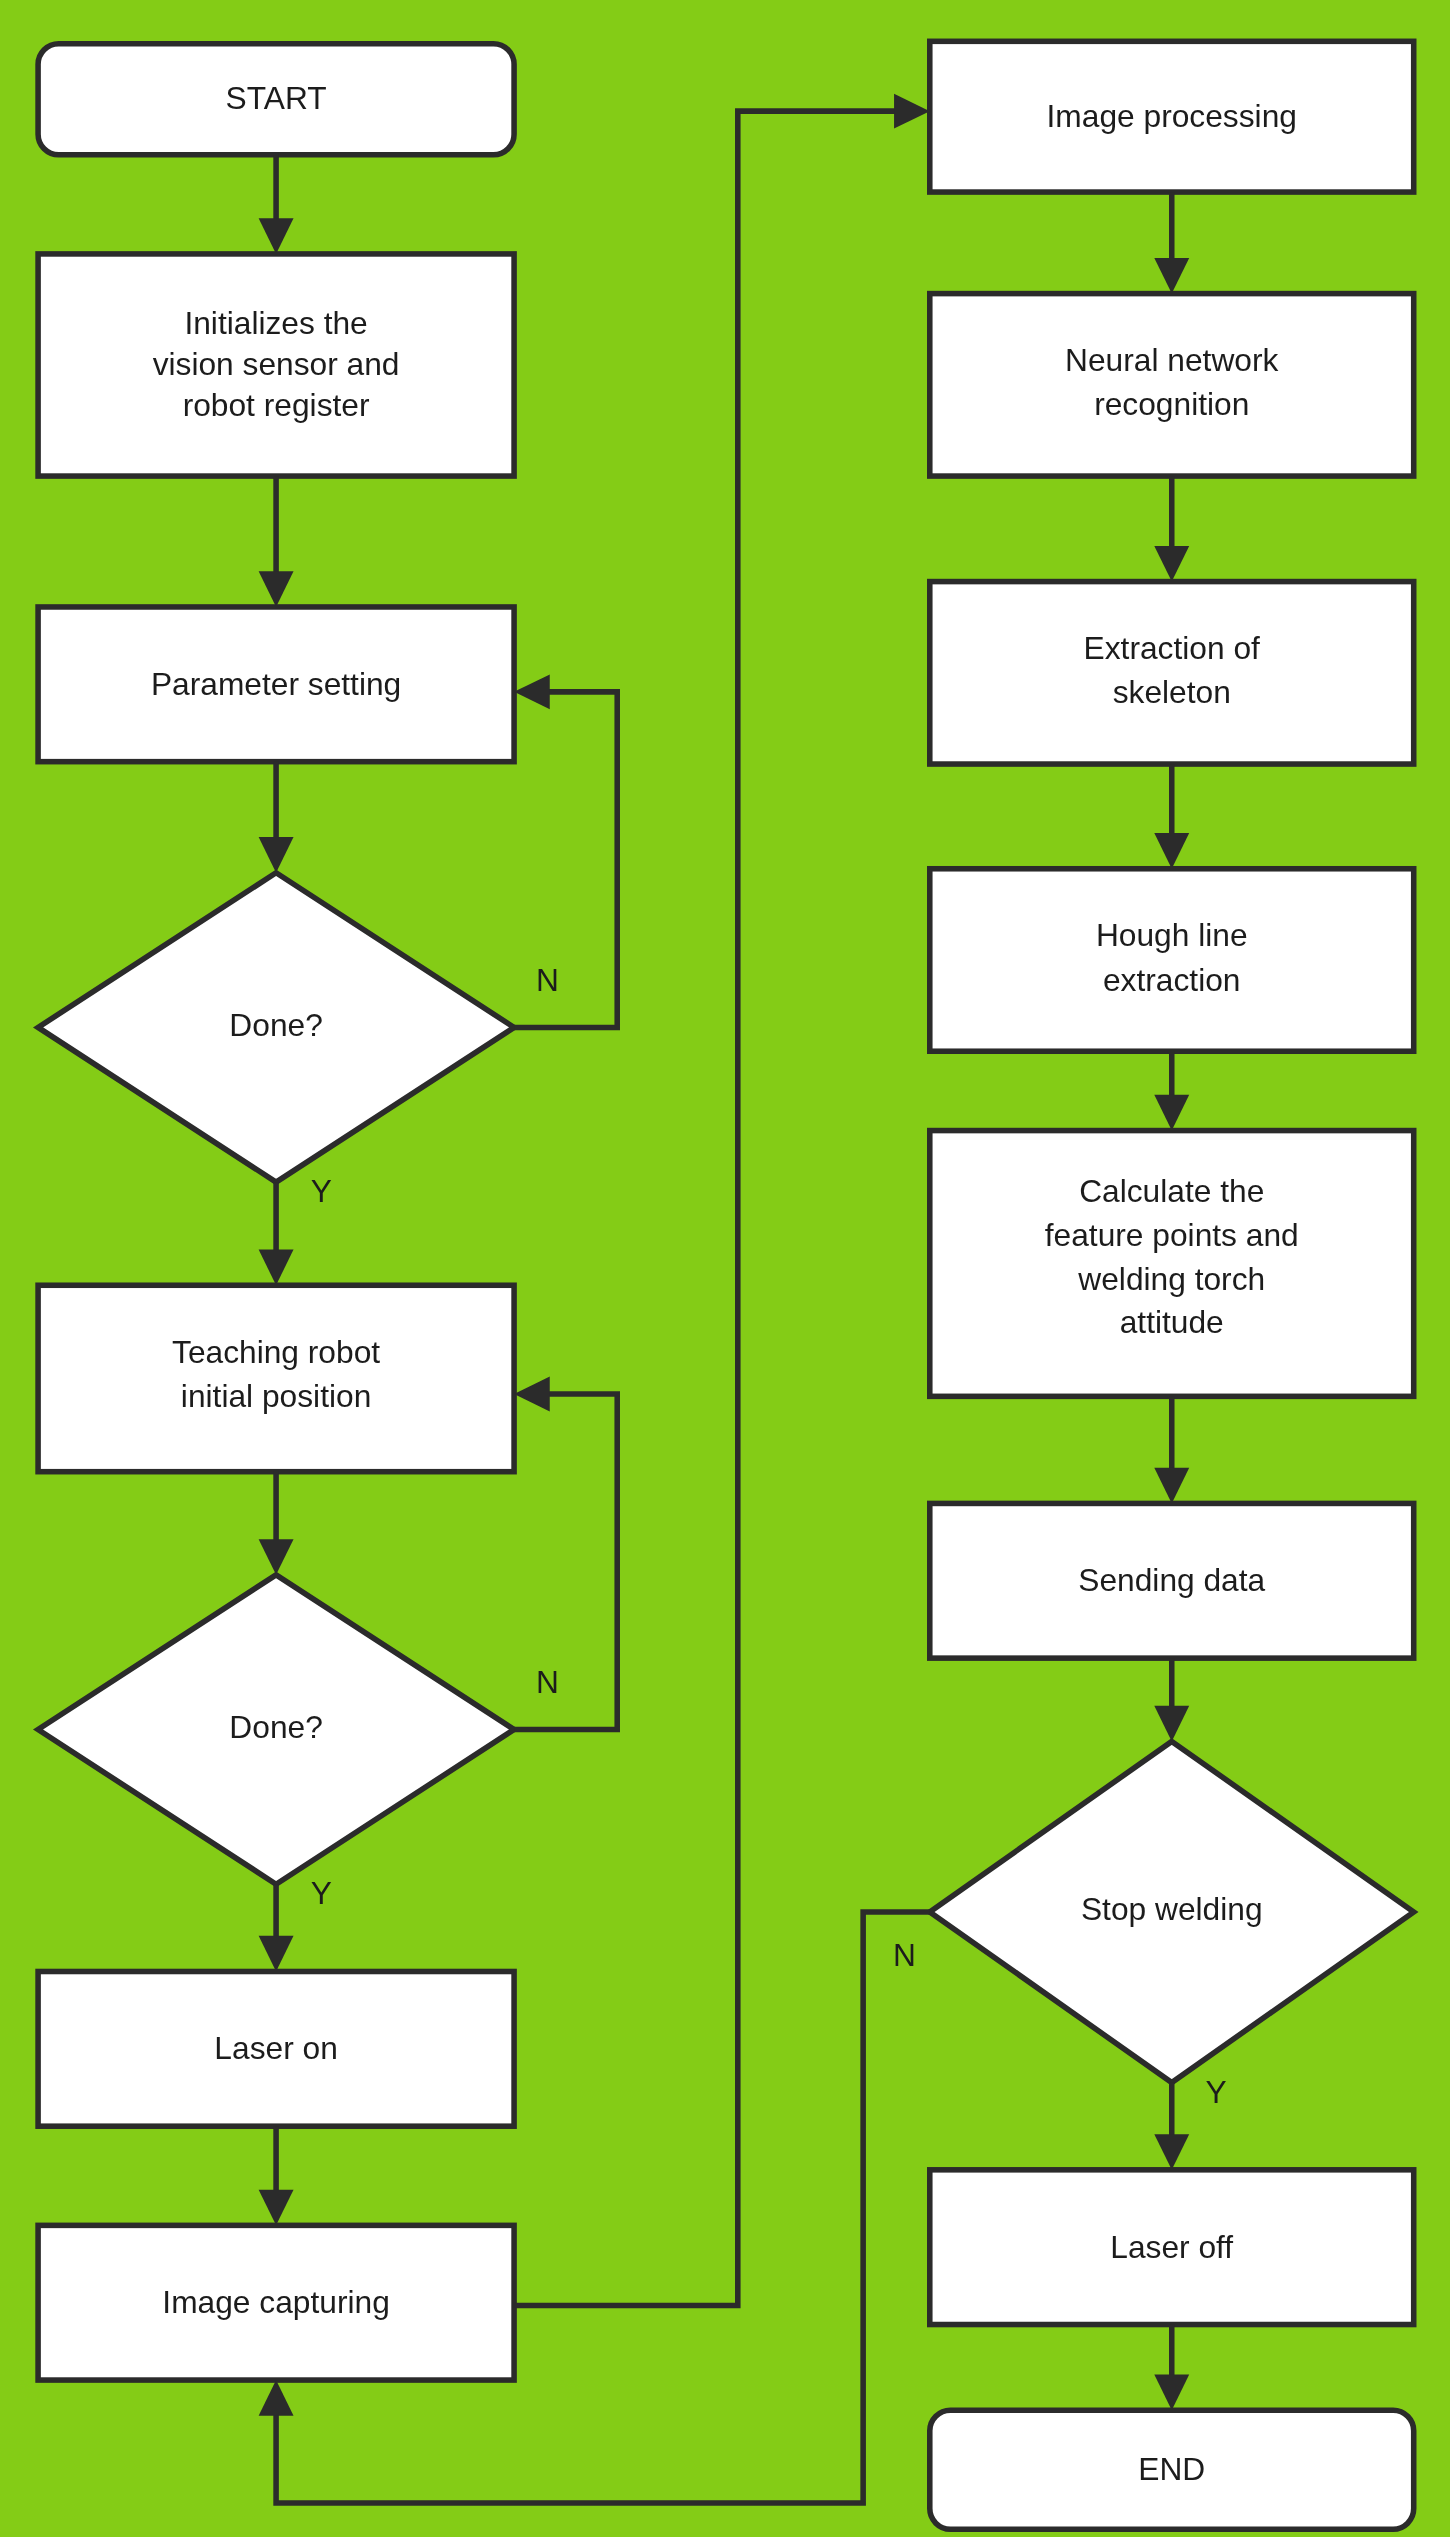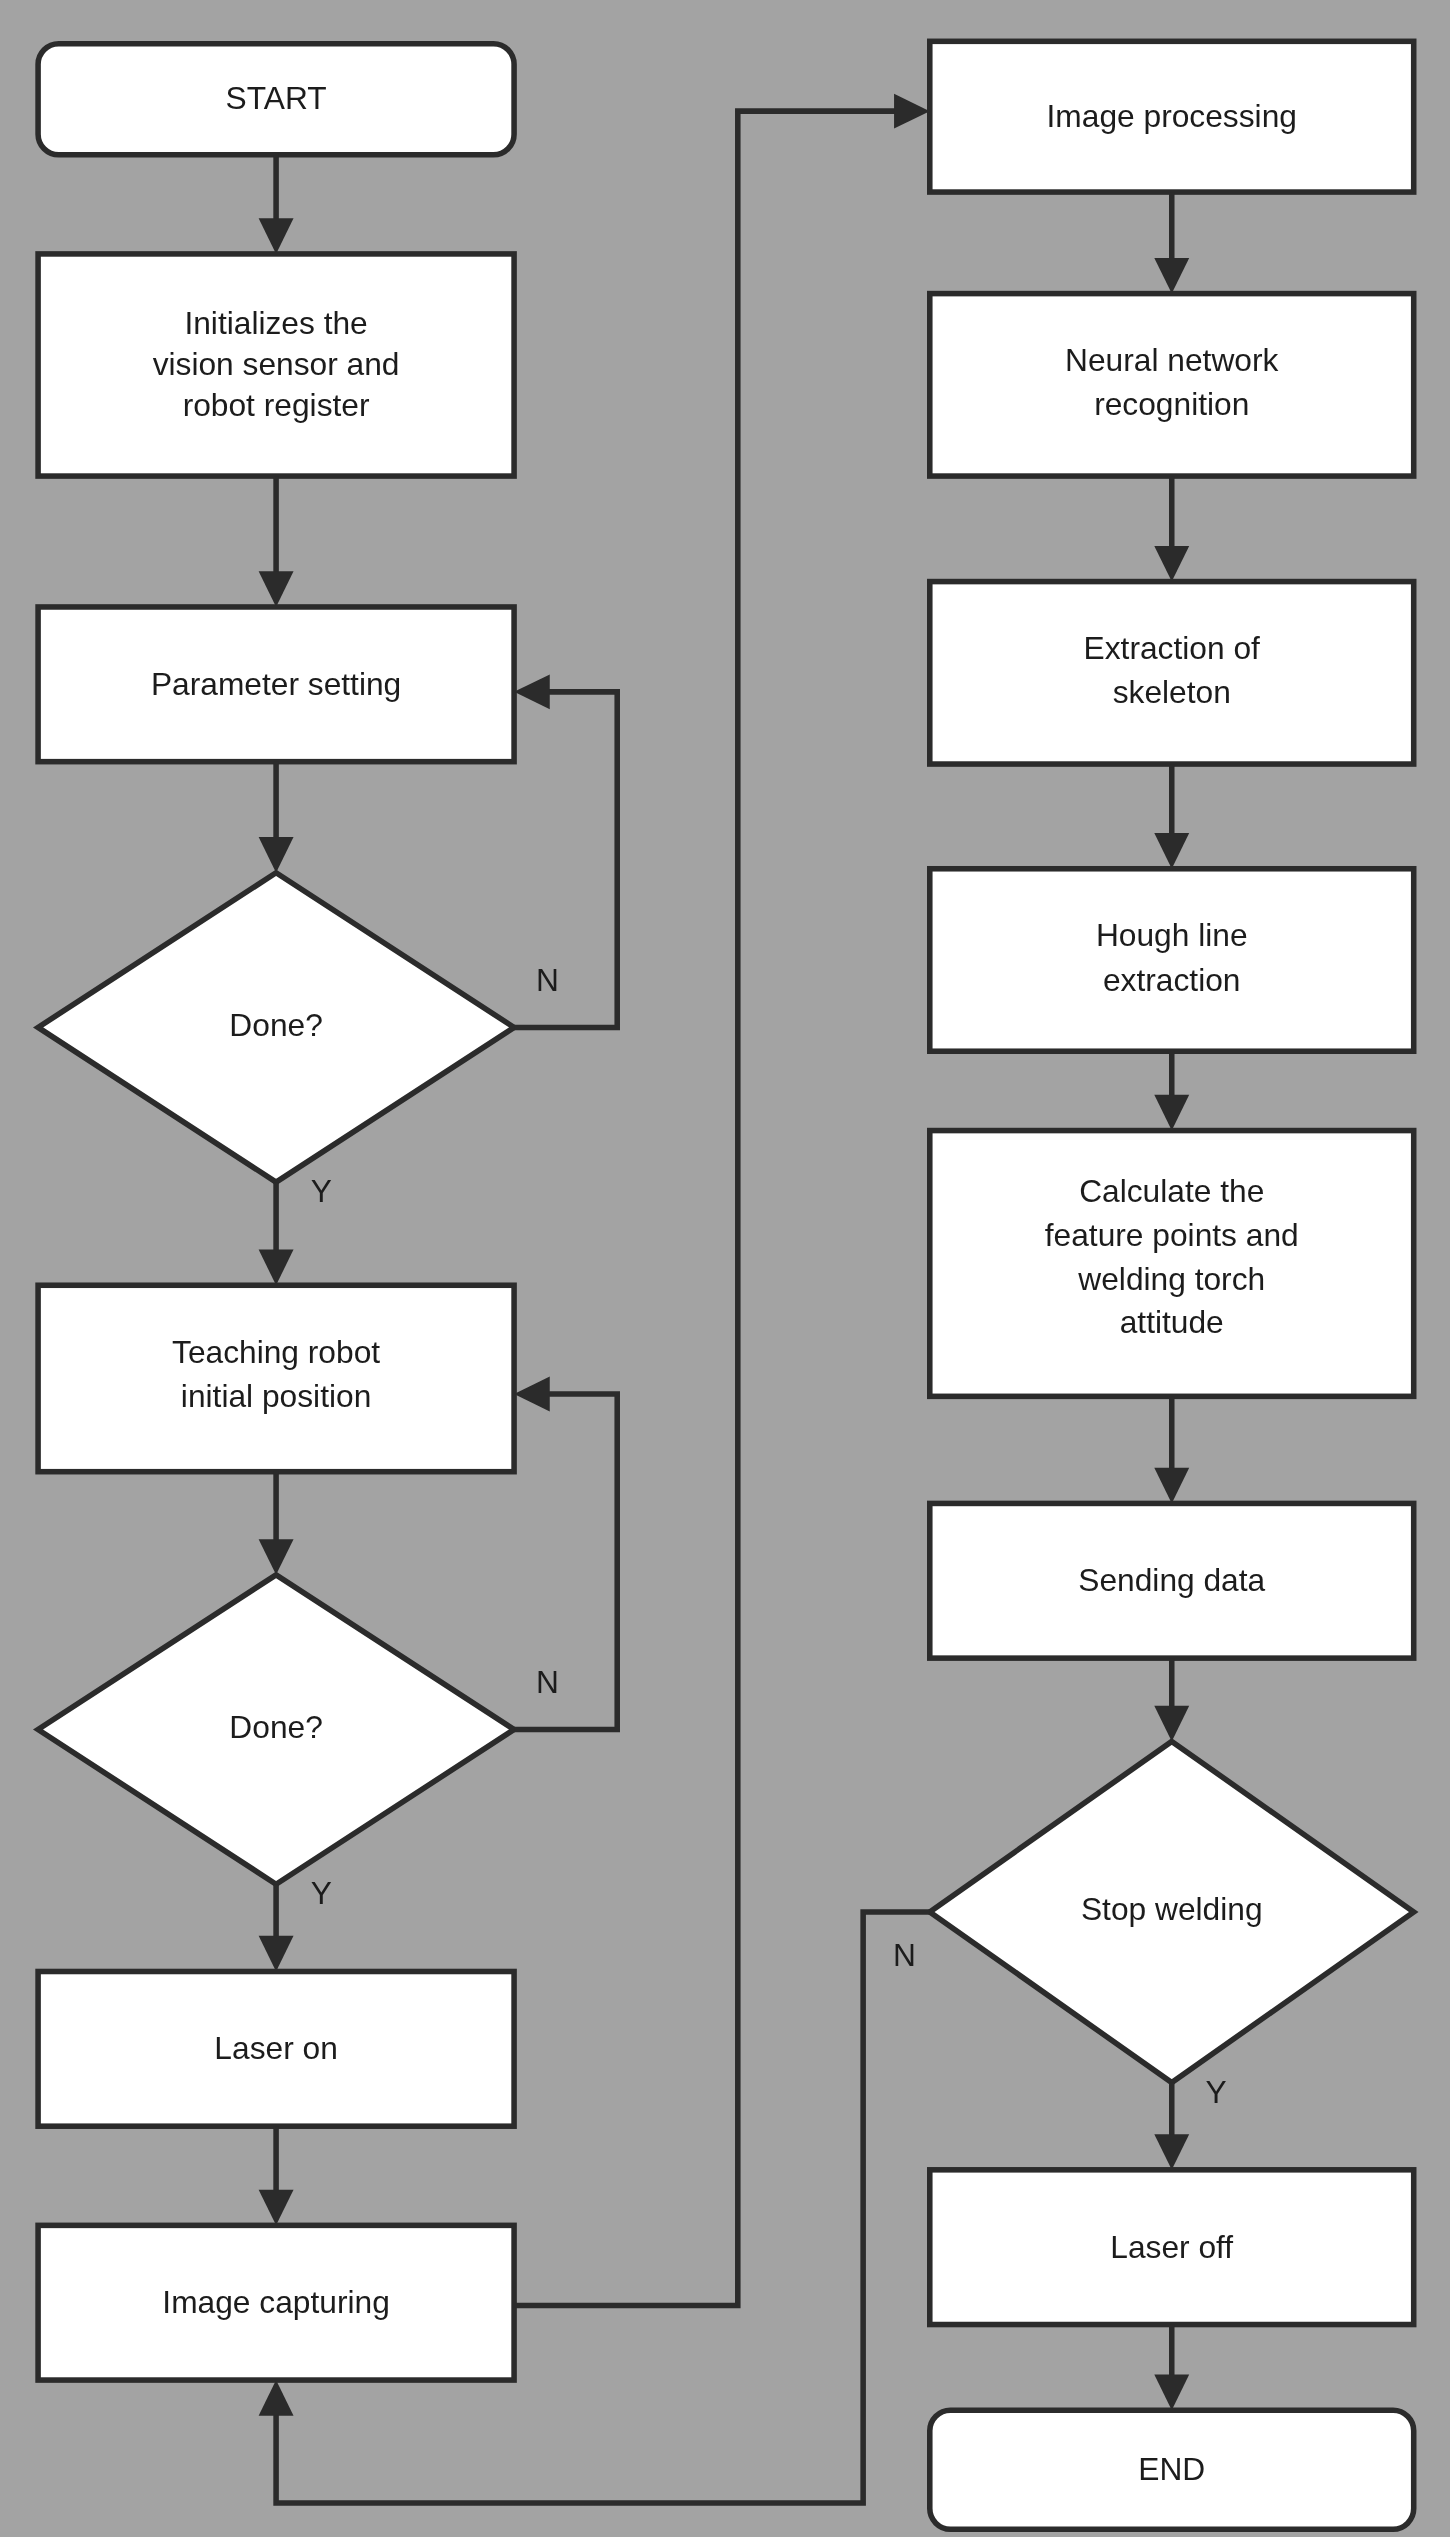--- a/index.html
+++ b/index.html
@@ -4,21 +4,21 @@
 <style>
   html, body {
     margin: 0;
     padding: 0;
     background: #ffffff;
   }
   #flow-root {
     position: relative;
     width: 1451px;
     height: 2538px;
-    background: #a3a3a3;
+    background: #84cc16;
     font-family: "Liberation Sans", sans-serif;
   }
   svg#flowchart-svg {
     display: block;
     width: 1451px;
     height: 2538px;
   }
   .node-box {
     fill: #ffffff;
     stroke: #2b2b2b;

